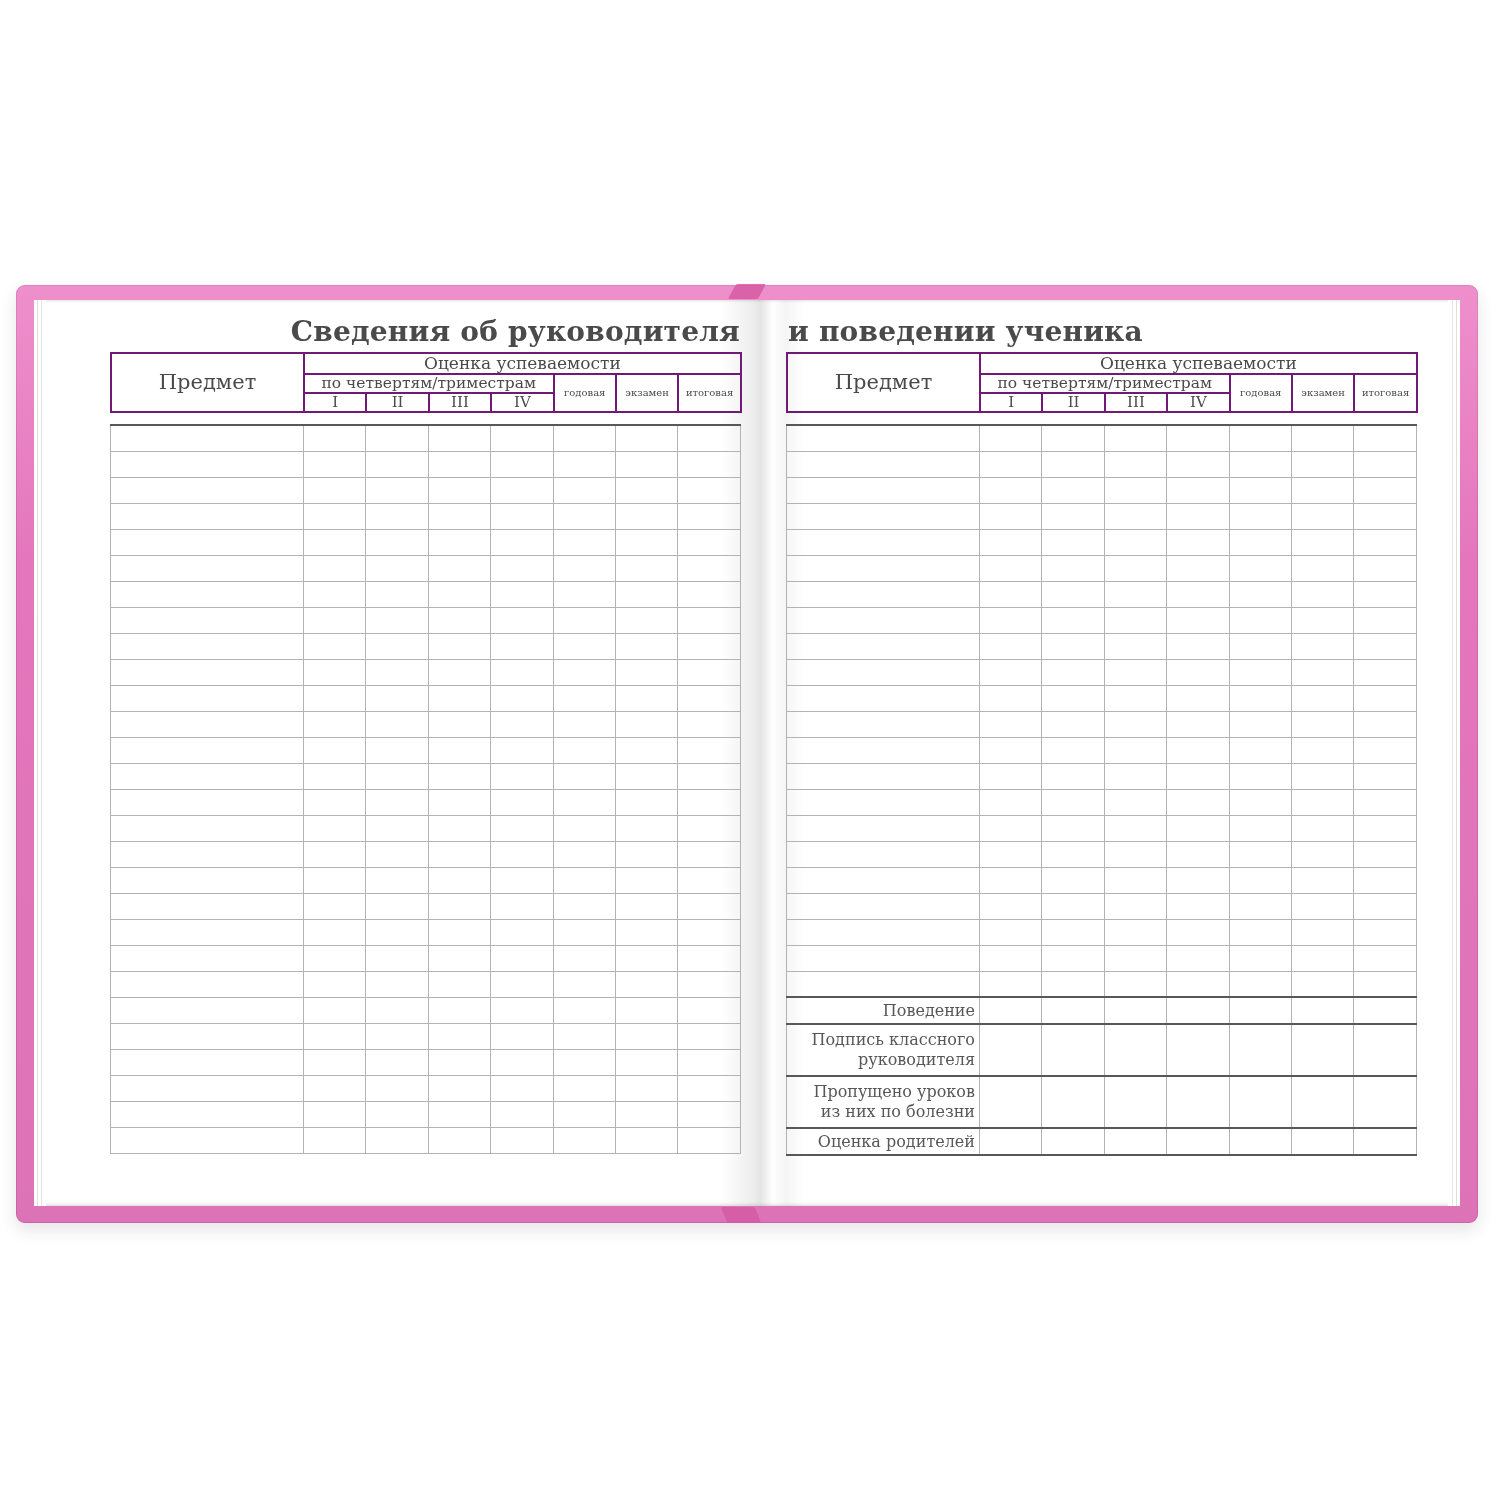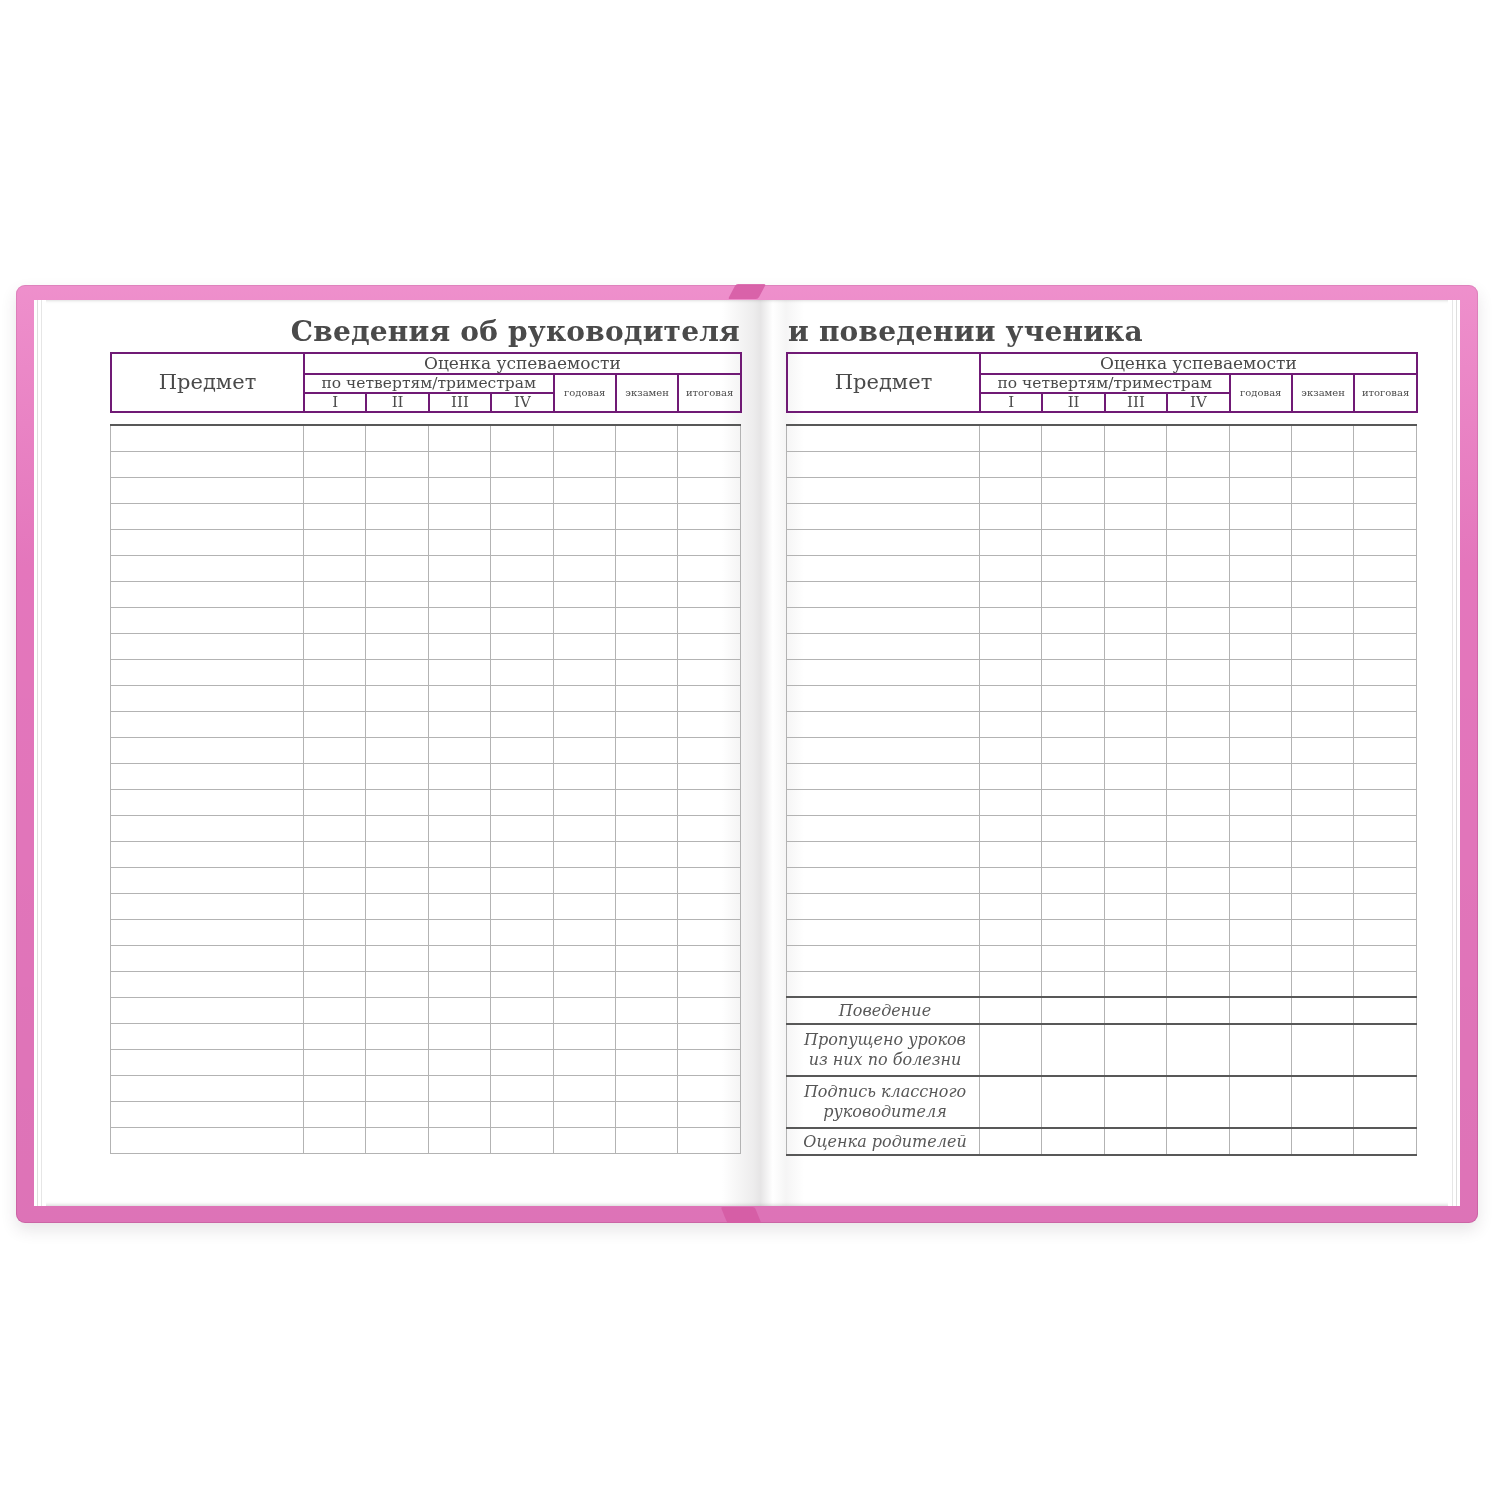--- a/index.html
+++ b/index.html
@@ -62,21 +62,21 @@
   
   .body-table{top:424px;border:1px solid #a9a9a9;border-top:2px solid #585858;}
   .body-table td{border:1px solid #b3b3b3;padding:0;}
   .body-table tr{height:26px;}
   #body-left{left:110px;}
   #body-right{left:786px;border-bottom:2px solid #585858;}
   tr.special-row{border-top:2px solid #585858;}
   tr.special-row.tall{height:52px;}
   tr.special-row.short{height:27px;}
   td.special-label{
-    font-style:italic;font-size:16px;color:#575757;text-align:center;vertical-align:middle;
+    font-size:16px;color:#575757;text-align:right;vertical-align:middle;
     padding:2px 4px 2px 8px;line-height:1.25;
   }
 </style>
 </head>
 <body>
 
 <div class="book">
   <div class="crease top"></div>
   <div class="crease bottom"></div>
   <div class="sheet">
@@ -682,31 +682,31 @@
         <td class="special-label">Поведение</td>
         <td></td>
         <td></td>
         <td></td>
         <td></td>
         <td></td>
         <td></td>
         <td></td>
       </tr>
       <tr class="special-row tall">
+        <td class="special-label">Подпись классного<br>руководителя</td>
+        <td></td>
+        <td></td>
+        <td></td>
+        <td></td>
+        <td></td>
+        <td></td>
+        <td></td>
+      </tr>
+      <tr class="special-row tall">
         <td class="special-label">Пропущено уроков<br>из них по болезни</td>
-        <td></td>
-        <td></td>
-        <td></td>
-        <td></td>
-        <td></td>
-        <td></td>
-        <td></td>
-      </tr>
-      <tr class="special-row tall">
-        <td class="special-label">Подпись классного<br>руководителя</td>
         <td></td>
         <td></td>
         <td></td>
         <td></td>
         <td></td>
         <td></td>
         <td></td>
       </tr>
       <tr class="special-row short">
         <td class="special-label">Оценка родителей</td>

